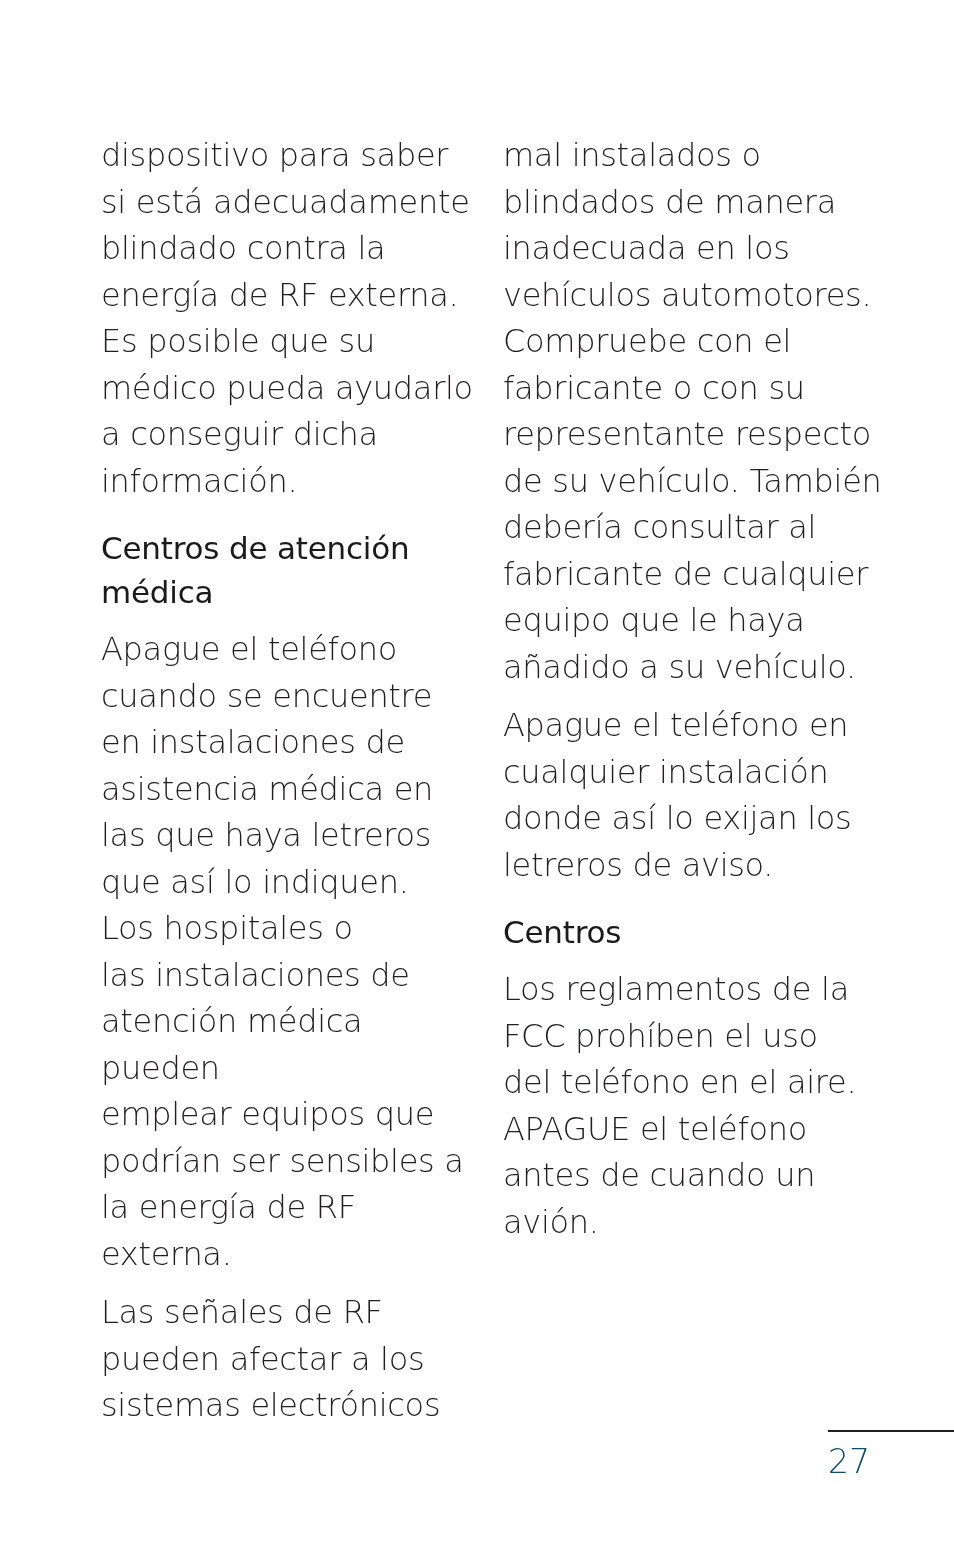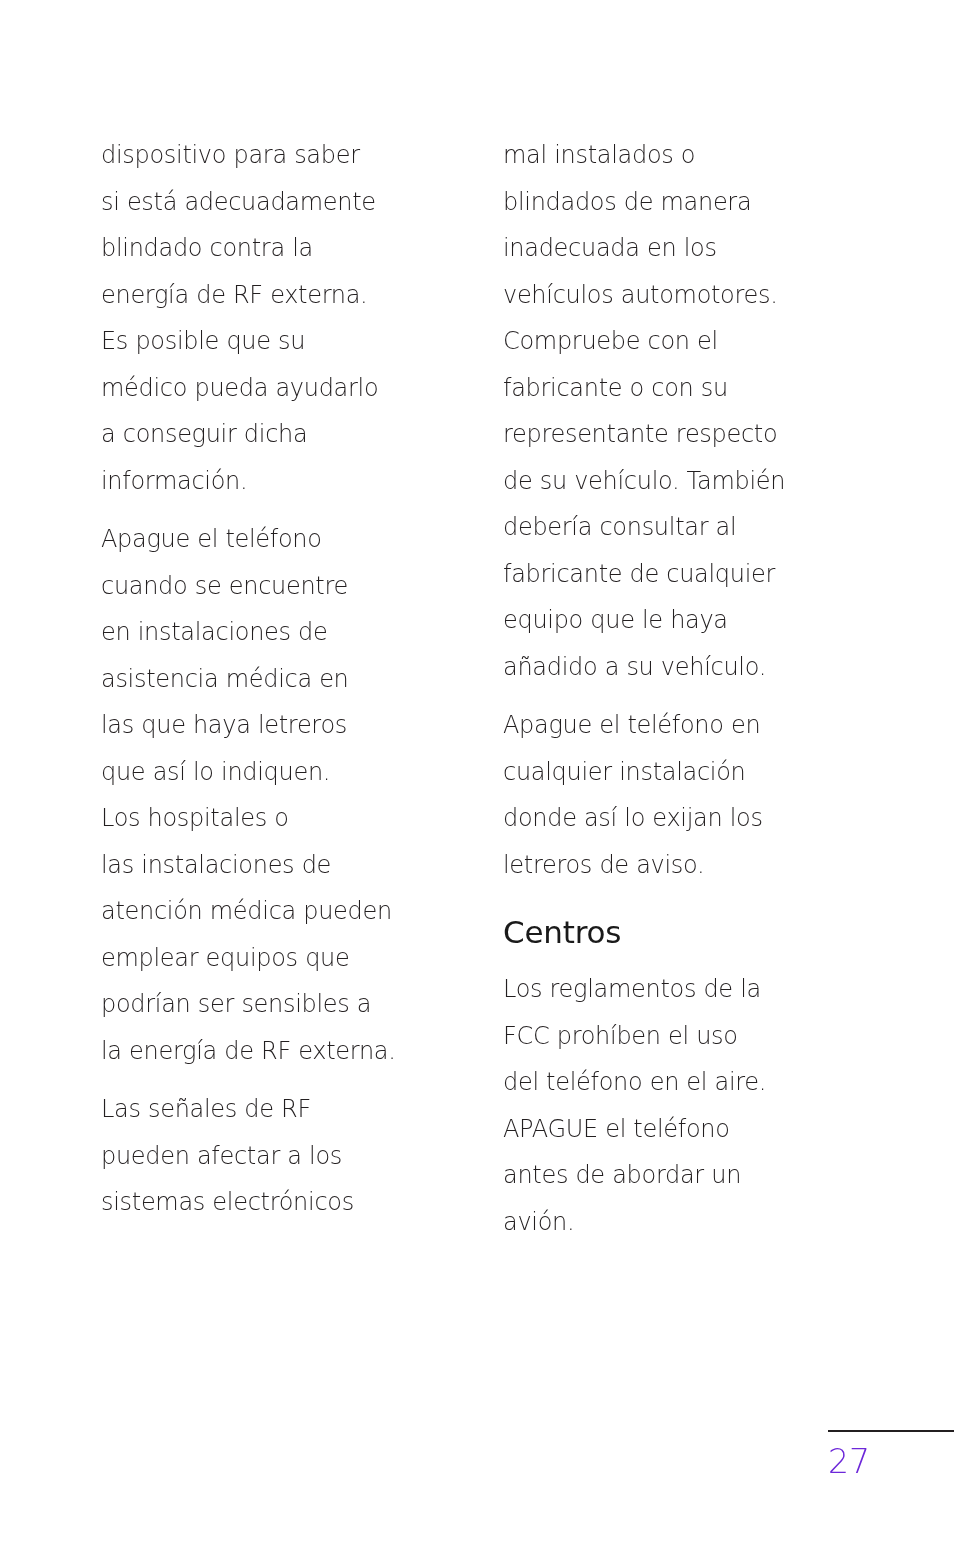--- a/index.html
+++ b/index.html
@@ -1,39 +1,41 @@
 <!DOCTYPE html>
 <html><head>
 <meta charset="utf-8">
 <style>
   html, body { margin:0; padding:0; background:#ffffff; }
   body { width:954px; height:1557px; position:relative; overflow:hidden;
          font-family:"DejaVu Sans","Liberation Sans",sans-serif; color:#231f20; }
   .col { position:absolute; top:132px; }
   .col-left { left:101px; width:385px; }
   .col-right { left:503px; width:385px; }
-  .para { margin:0; font-size:24px; line-height:46.5px; font-weight:300; letter-spacing:-0.3px; white-space:pre-line; }
+  .para { margin:0; font-size:32px; line-height:46.5px; font-weight:300; letter-spacing:-0.3px; white-space:pre-line; }
   .head { margin:0; font-size:31px; line-height:44px; font-weight:normal; letter-spacing:-0.2px; color:#1a1a1a; white-space:pre-line; }
   .head-gap { margin-top:22px; }
   .after-head { margin-top:12px; }
   .rule { position:absolute; left:828px; top:1430px; width:126px; height:2px; background:#231f20; }
-  .page-num { position:absolute; left:828px; top:1442px; font-size:33px; font-weight:300; color:#6d28d9; }
+  .page-num { position:absolute; left:828px; top:1442px; font-size:33px; font-weight:300; color:#0c4a6e; }
 </style>
 </head>
 <body>
 
 <div class="col col-left">
   <p class="para">dispositivo para saber
 si está adecuadamente
 blindado contra la
 energía de RF externa.
 Es posible que su
 médico pueda ayudarlo
 a conseguir dicha
 información.</p>
+  <h2 class="head head-gap">Centros de atención
+médica</h2>
   <p class="para after-head">Apague el teléfono
 cuando se encuentre
 en instalaciones de
 asistencia médica en
 las que haya letreros
 que así lo indiquen.
 Los hospitales o
 las instalaciones de
 atención médica pueden
 emplear equipos que
@@ -59,18 +61,18 @@
 añadido a su vehículo.</p>
   <p class="para after-head">Apague el teléfono en
 cualquier instalación
 donde así lo exijan los
 letreros de aviso.</p>
   <h2 class="head head-gap">Centros</h2>
   <p class="para after-head">Los reglamentos de la
 FCC prohíben el uso
 del teléfono en el aire.
 APAGUE el teléfono
-antes de abordar un
+antes de cuando un
 avión.</p>
 </div>
 
 <div class="rule"></div>
 <div class="page-num">27</div>
 
 </body></html>

